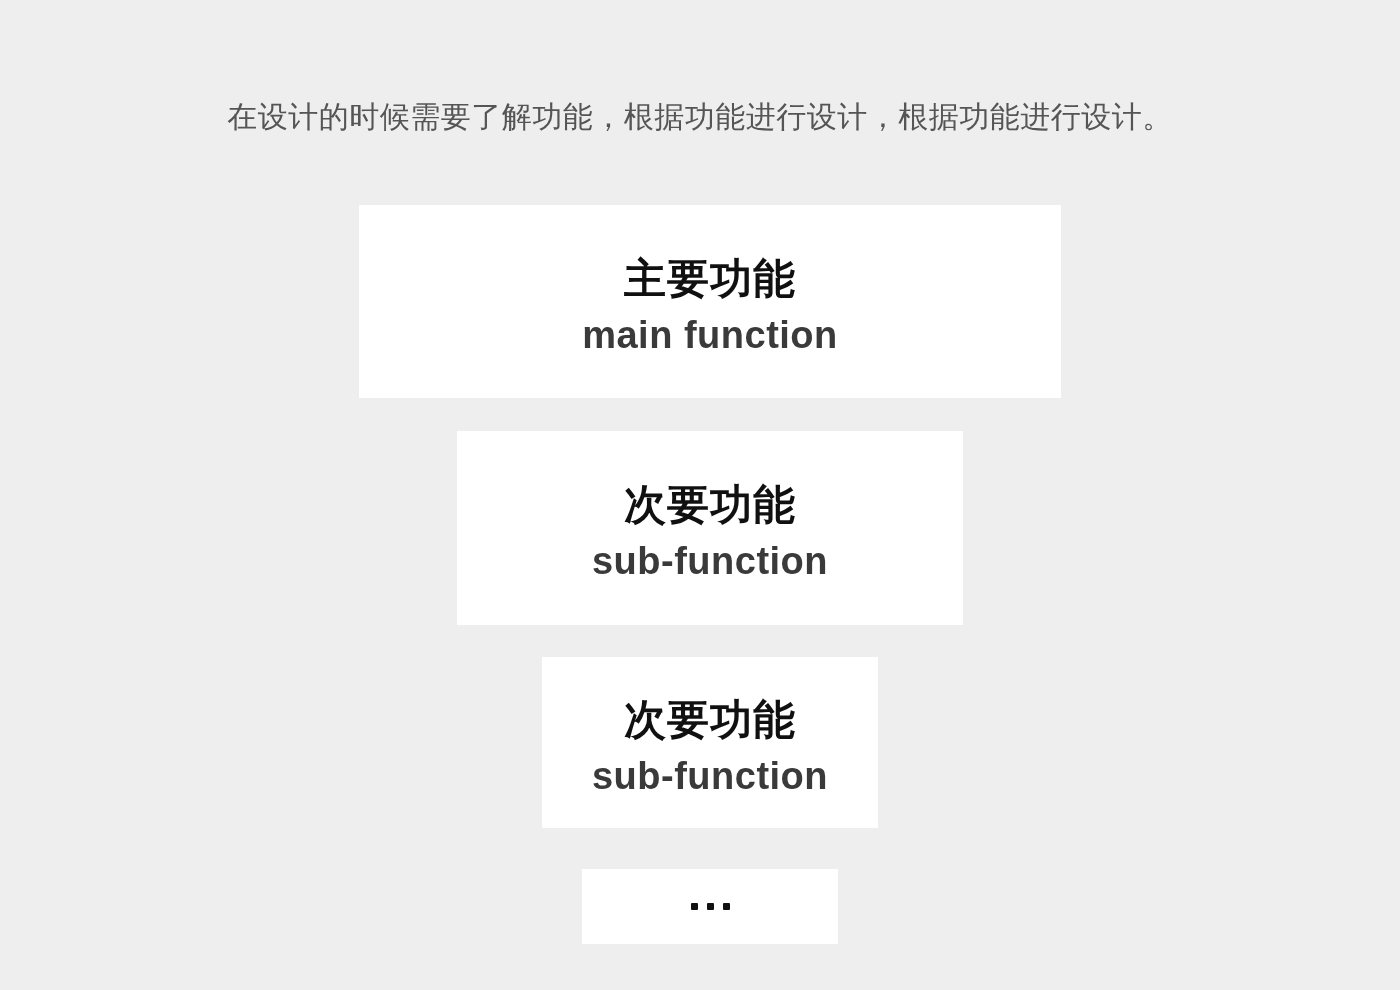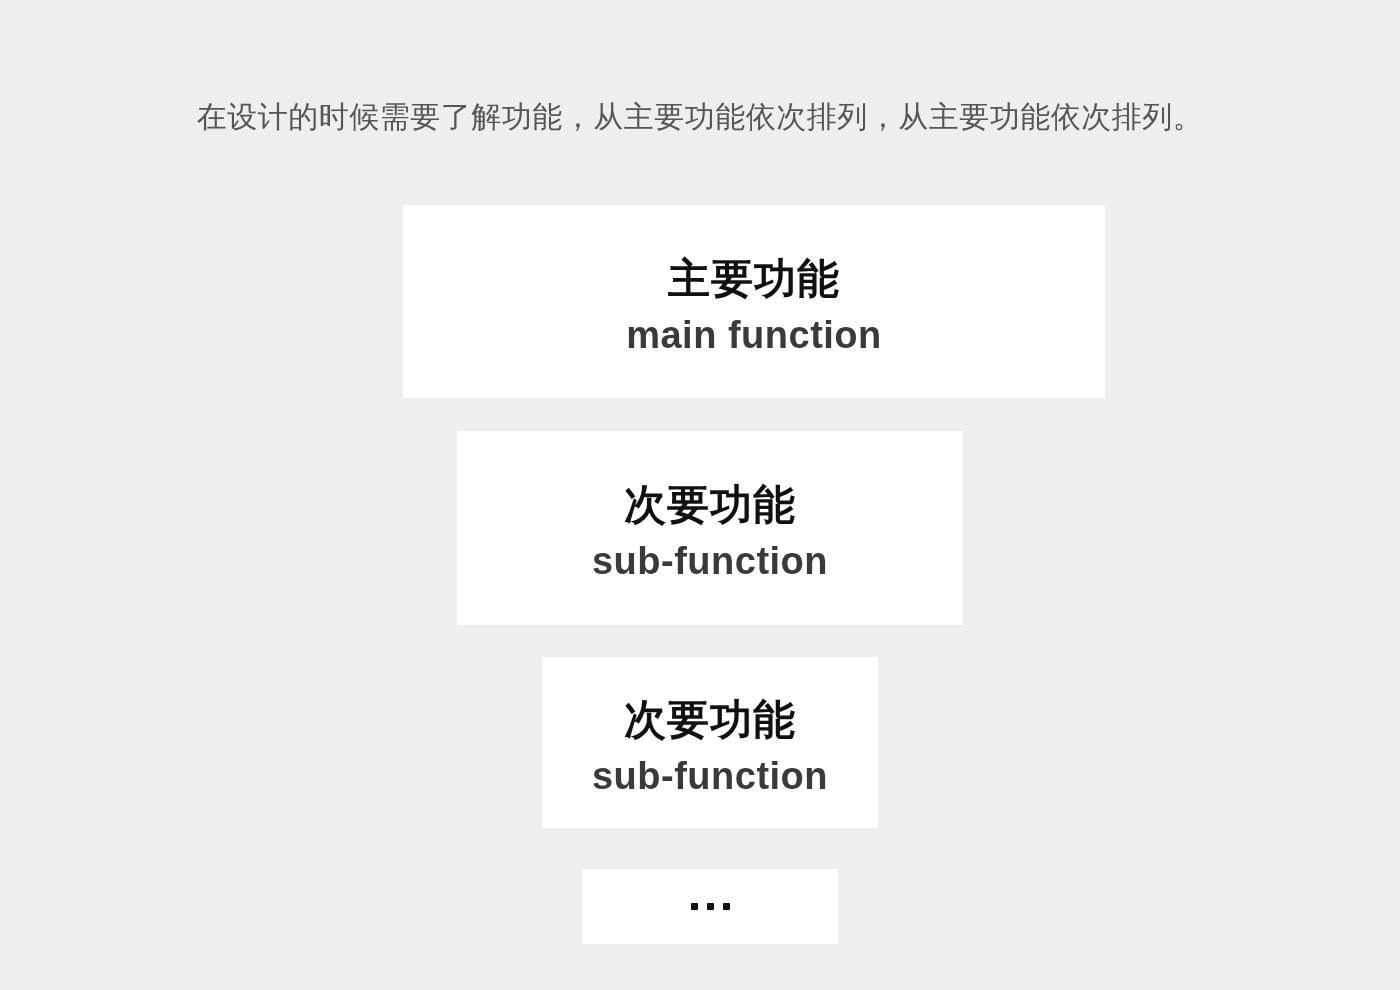--- a/index.html
+++ b/index.html
@@ -60,21 +60,21 @@
     font-size: 38px;
     line-height: 48px;
     font-weight: 700;
     color: #3a3a3a;
     letter-spacing: 0.5px;
     white-space: nowrap;
     margin-top: 6px;
   }
 
   
-  #card-1 { left: 359px; top: 205px;  width: 702px; height: 193px; margin-left: 44px; }
+  #card-1 { left: 359px; top: 205px;  width: 702px; height: 193px; }
   #card-2 { left: 457px; top: 431px;  width: 506px; height: 194px; }
   #card-3 { left: 542px; top: 657px;  width: 336px; height: 171px; }
   #card-4 { left: 582px; top: 869px;  width: 256px; height: 75px;  }
 
   
   .card-text {
     display: flex;
     flex-direction: column;
     align-items: center;
     justify-content: center;
@@ -101,21 +101,21 @@
     overflow: hidden;
     clip: rect(0 0 0 0);
     white-space: nowrap;
   }
 </style>
 </head>
 <body style="background: rgb(238, 238, 238);">
 
 <div id="stage">
 
-  <div class="caption" style="color: rgb(85, 85, 85);">在设计的时候需要了解功能，从主要功能依次排列，从主要功能依次排列。</div>
+  <div class="caption" style="color: rgb(85, 85, 85);">在设计的时候需要了解功能，根据功能进行设计，根据功能进行设计。</div>
 
   <div class="card" id="card-1" style="background: rgb(255, 255, 255);">
     <div class="card-text">
       <div class="card-cn">主要功能</div>
       <div class="card-en">main function</div>
     </div>
   </div>
 
   <div class="card" id="card-2" style="background: rgb(255, 255, 255);">
     <div class="card-text">

